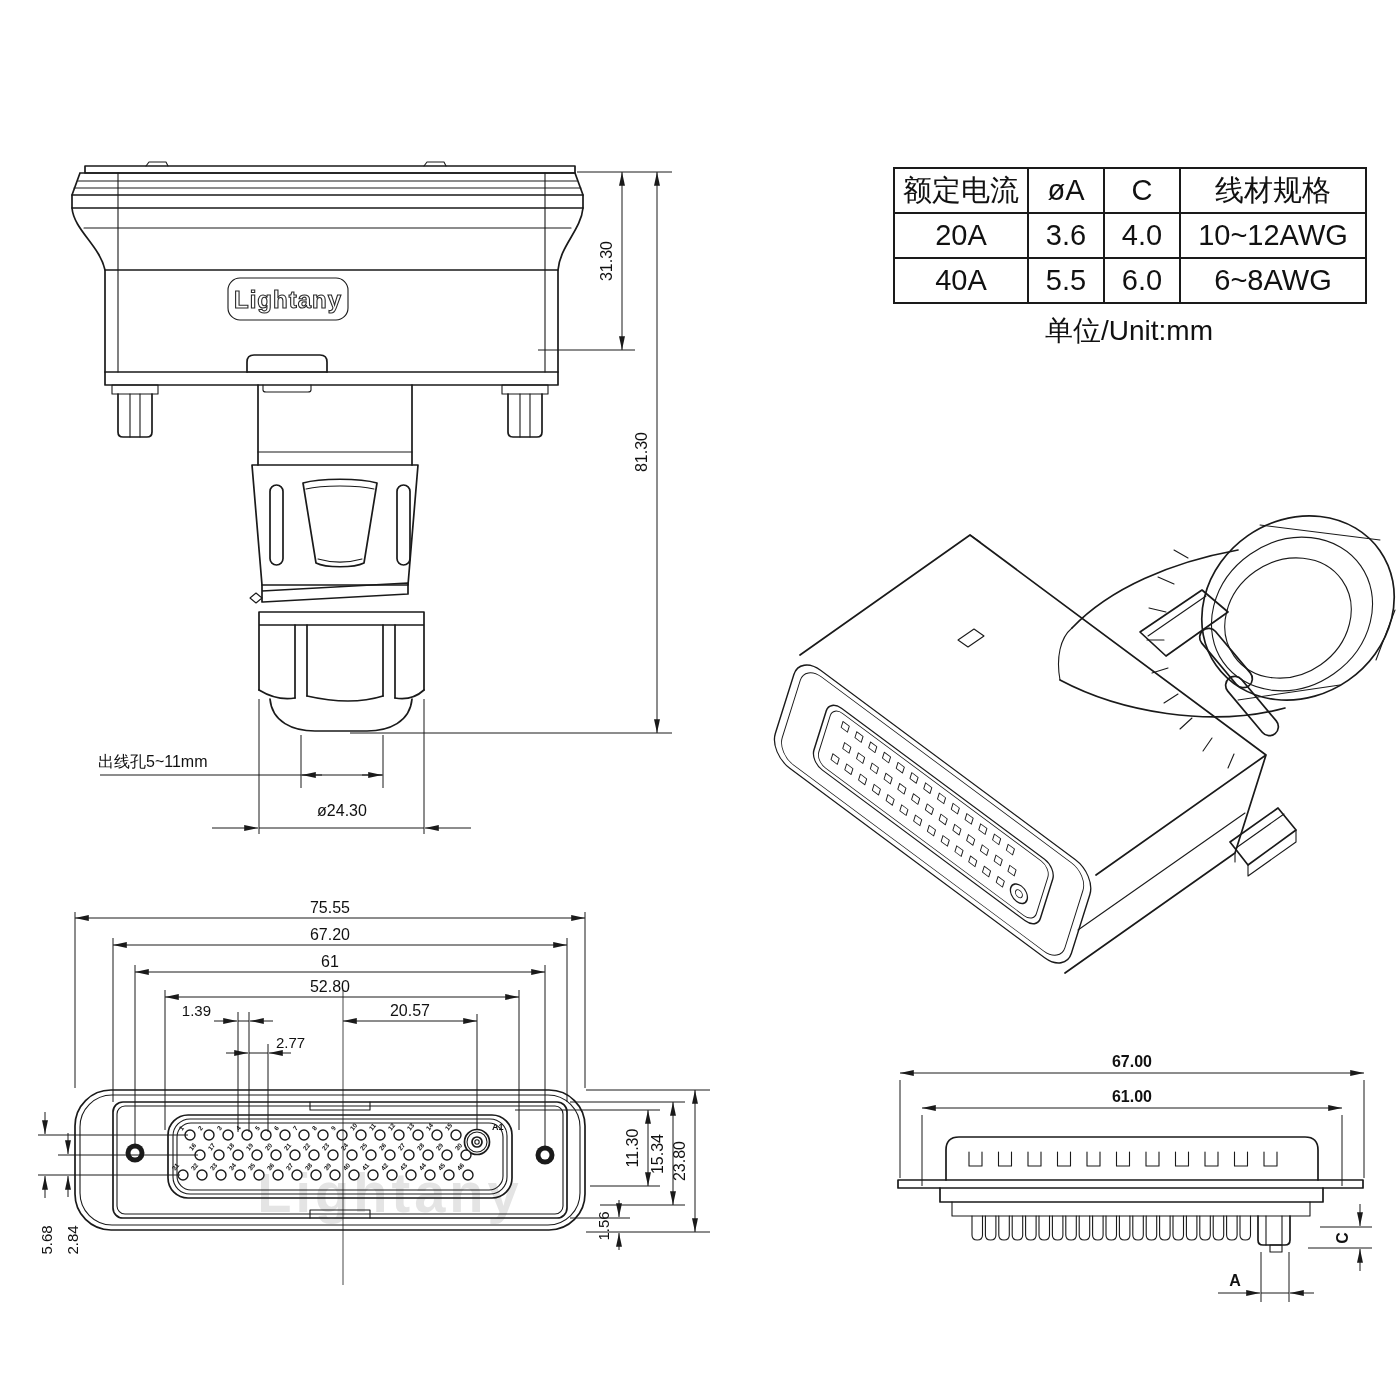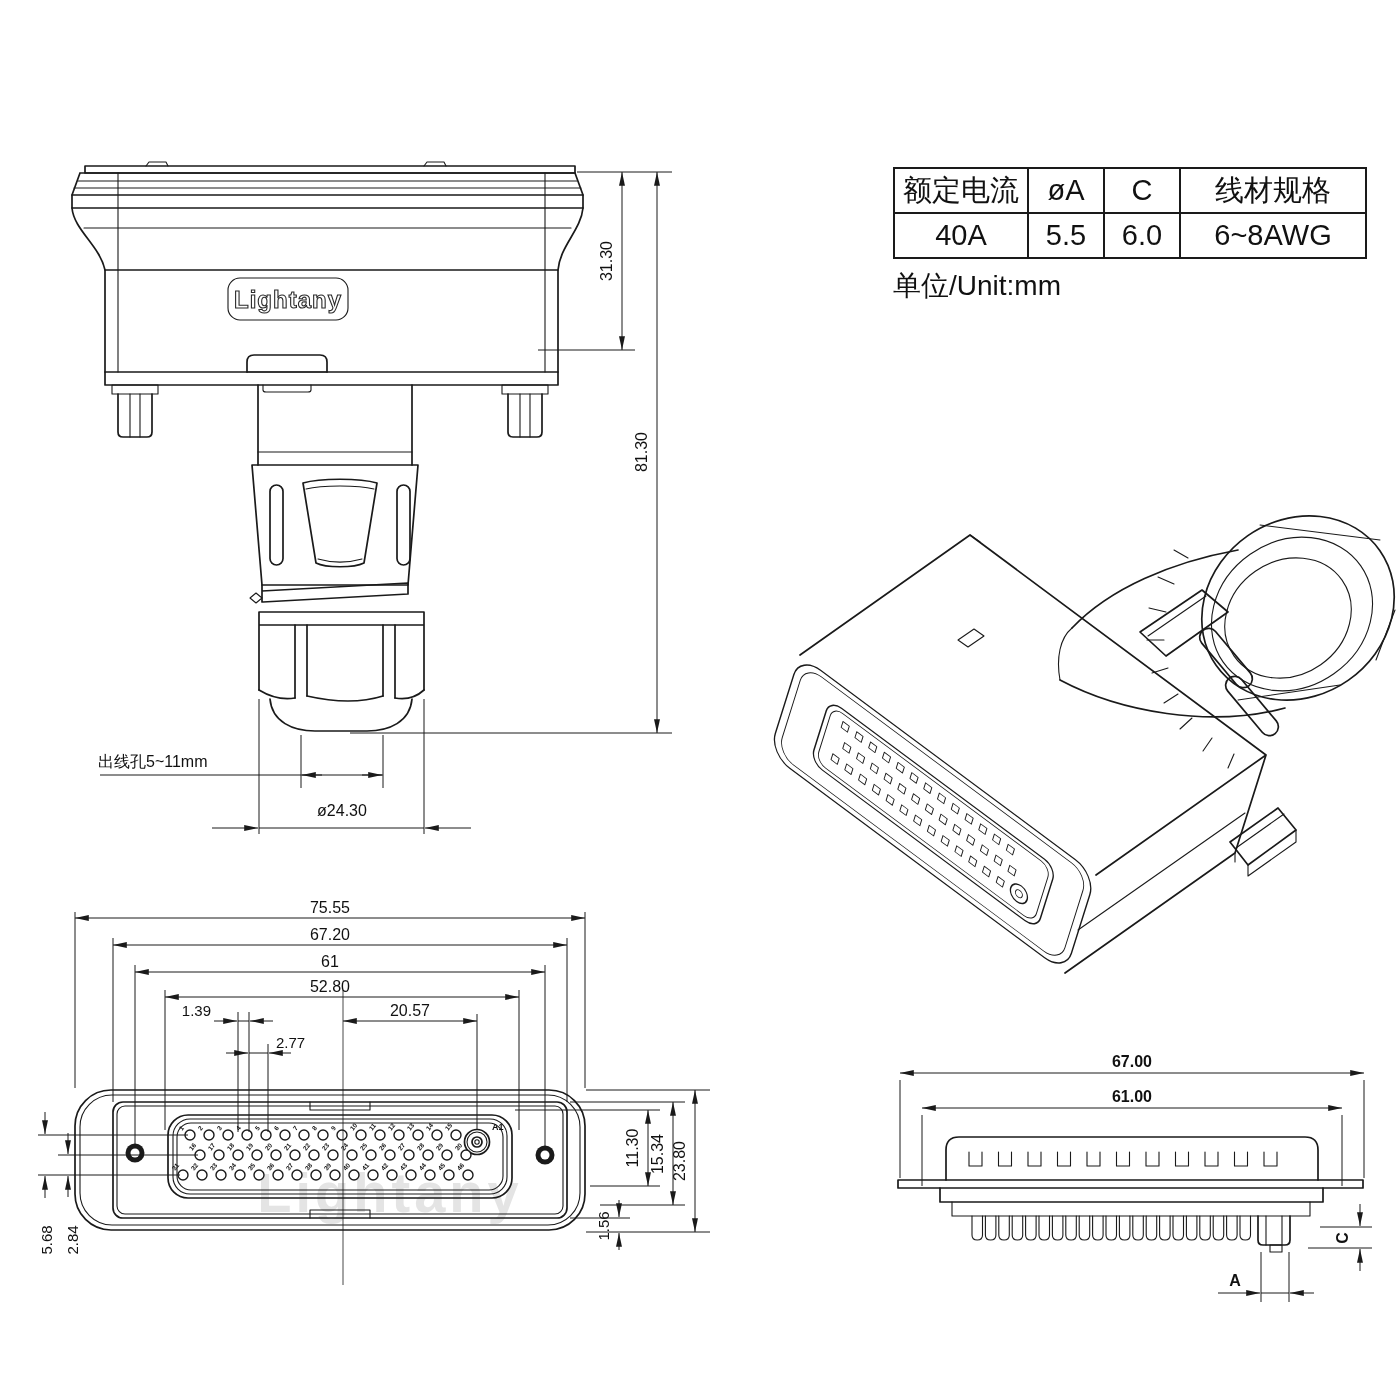--- a/index.html
+++ b/index.html
@@ -17,21 +17,21 @@
   [data-pin-row] circle{fill:#ffffff;stroke:#1a1a1a;stroke-width:1.4;}
   .ring{fill:#1a1a1a;}
   .ringhole{fill:#ffffff;}
   .logotext{font-size:24px;font-weight:bold;letter-spacing:1px;fill:#ffffff;
             stroke:#2a2a2a;stroke-width:1.1;}
   .watermark{font-size:56px;font-weight:bold;letter-spacing:4px;fill:#e4e4e4;}
   
   .spec{border-collapse:collapse;table-layout:fixed;background:#fff;}
   .spec th,.spec td{border:2.5px solid #1a1a1a;text-align:center;vertical-align:middle;
        font-size:29px;font-weight:400;color:#111;height:43px;padding:0 4px;white-space:nowrap;}
-  .unit-note{font-size:28px;color:#111;text-align:left;}
+  .unit-note{font-size:28px;color:#111;text-align:center;}
 </style>
 </head>
 <body>
 
 <svg class="abs" style="left:60px;top:150px" width="640" height="700" viewBox="0 0 640 700">
   <defs>
     <marker id="arw" viewBox="0 0 14 8" refX="13.5" refY="4" markerWidth="15" markerHeight="8.5" orient="auto-start-reverse">
       <path d="M0.5,1.2 L13.5,4 L0.5,6.8 Z" fill="#1a1a1a"></path>
     </marker>
   </defs>
@@ -114,20 +114,26 @@
       </colgroup>
     <thead>
         <tr>
           <th>额定电流</th>
           <th>øA</th>
           <th>C</th>
           <th>线材规格</th>
         </tr>
       </thead>
     <tbody>
+        <tr>
+          <td>20A</td>
+          <td>3.6</td>
+          <td>4.0</td>
+          <td>10~12AWG</td>
+        </tr>
         <tr>
           <td>40A</td>
           <td>5.5</td>
           <td>6.0</td>
           <td>6~8AWG</td>
         </tr>
       </tbody>
   </table>
   <div class="unit-note" style="width:472px;margin-top:8px">单位/Unit:mm</div>
 </div>

